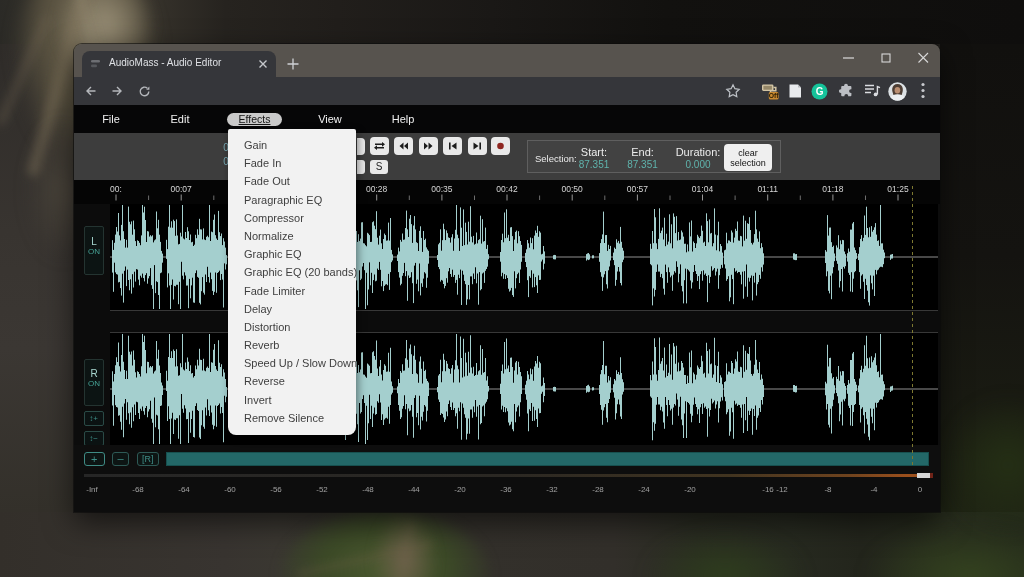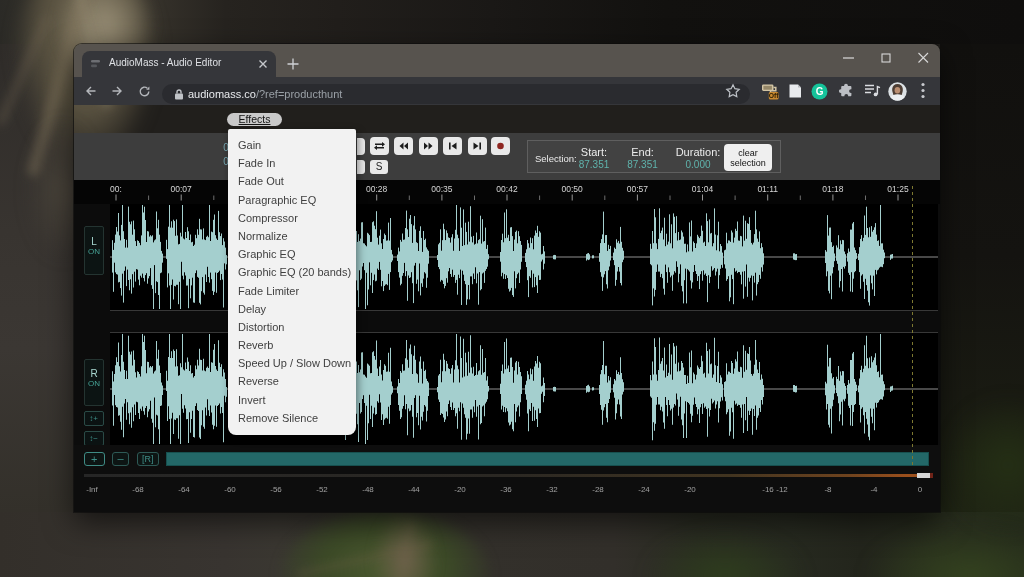--- a/index.html
+++ b/index.html
@@ -30,21 +30,21 @@
 .lrbtn{position:absolute;left:10px;width:20px;background:#0c1413;border:1px solid #243431;border-radius:2px;text-align:center}
 .zbtn{position:absolute;left:9.5px;width:20px;height:15px;border:1px solid #2a4a46;border-radius:2px;background:#0b1212;
  color:#3f8f88;font-size:8px;text-align:center;line-height:13px}
 #bottombar{position:absolute;left:0;top:401px;width:866px;height:25px;background:#0e0e0e}
 .bbtn{position:absolute;top:6.5px;height:14.5px;border-radius:3px;background:#0d1514;color:#3f8f88;text-align:center}
 #minimap{position:absolute;left:92px;top:6.5px;width:763px;height:14.5px;background:#236868;border:1px solid #17504f}
 #dbrow{position:absolute;left:0;top:426px;width:866px;height:42px;background:#0d0d0d}
 .db{position:absolute;top:15px;width:30px;text-align:center;font-size:8px;color:#a0a0a0}
 #fxmenu{position:absolute;left:228px;top:129px;width:128px;height:306px;background:#f2f2f2;z-index:60;
  border-radius:2px 2px 8px 8px;box-shadow:2px 3px 9px rgba(0,0,0,.45);padding-top:7px}
-.mi{height:18.2px;line-height:18.2px;padding-left:10px;font-size:11px;color:#3f3f3f;white-space:nowrap}
+.mi{height:18.2px;line-height:18.2px;padding-left:16px;font-size:11px;color:#3f3f3f;white-space:nowrap}
 #fxpill{position:absolute;left:227px;top:112.5px;width:55px;height:13.5px;background:#c9c9c9;border-radius:7px;z-index:61;
  color:#141414;font-size:10.5px;text-align:center;line-height:13px}
 .wc{position:absolute;top:0;width:34px;height:28px;color:#dcdcdc;text-align:center}
 svg{display:block}
 </style></head><body>
 <div id="bg">
  <div class="abs" style="left:0;top:0;width:1024px;height:44px;background:linear-gradient(90deg,#2b2a26 0%,#35322b 6%,#3a362e 13%,#26231f 22%,#211e1b 33%,#1a1816 48%,#12110f 65%,#0f0e0d 100%)"></div>
  <div class="abs" style="left:0;top:44px;width:74px;height:468px;background:linear-gradient(180deg,#2f2c29 0%,#383430 40%,#3b3733 65%,#33302a 100%)"></div>
  <div class="abs" style="left:940px;top:44px;width:84px;height:468px;background:linear-gradient(180deg,#11100e 0%,#141310 45%,#191a12 75%,#1f2414 100%)"></div>
  <div class="abs" style="left:0;top:512px;width:1024px;height:65px;background:linear-gradient(90deg,#332f2a 0%,#383430 22%,#3a3731 27%,#33302b 46%,#322f2a 60%,#2a2c22 68%,#272a20 77%,#23251c 84%,#272c1d 92%,#242a1b 100%)"></div>
@@ -97,27 +97,20 @@
   <svg class="abs" style="left:11px;top:8px" width="12" height="12" viewBox="0 0 12 12">
         <path d="M10.5 6H2M6 2L2 6l4 4" fill="none" stroke="#b4b7bb" stroke-width="1.4"></path>
       </svg>
   <svg class="abs" style="left:37px;top:8px" width="12" height="12" viewBox="0 0 12 12">
         <path d="M1.5 6H10M6 2l4 4-4 4" fill="none" stroke="#b4b7bb" stroke-width="1.4"></path>
       </svg>
   <svg class="abs" style="left:64px;top:7.5px" width="13" height="13" viewBox="0 0 13 13">
         <path d="M10.8 6.5a4.3 4.3 0 1 1-1.5-3.3" fill="none" stroke="#b4b7bb" stroke-width="1.4"></path>
         <path d="M11.4 1.6v3.2H8.2z" fill="#b4b7bb"></path>
       </svg>
-  <div id="pill">
-   <svg class="abs" style="left:12px;top:5px" width="10" height="11" viewBox="0 0 10 11">
-          <rect x="1" y="4.5" width="8" height="6" rx="1" fill="#c0c3c7"></rect>
-          <path d="M3 4.5V3a2 2 0 0 1 4 0v1.5" fill="none" stroke="#c0c3c7" stroke-width="1.4"></path>
-        </svg>
-   <span style="position:absolute;left:26px">audiomass.co<span style="color:#9aa0a6">/?ref=producthunt</span></span>
-  </div>
   <svg class="abs" style="left:651px;top:6px" width="16" height="16" viewBox="0 0 16 16">
         <path d="M8 1.8l1.9 3.9 4.3.6-3.1 3 .7 4.3L8 11.6l-3.8 2 .7-4.3-3.1-3 4.3-.6z" fill="none" stroke="#bdc1c6" stroke-width="1.2"></path>
       </svg>
   <svg class="abs" style="left:687px;top:5px" width="18" height="18" viewBox="0 0 18 18">
         <rect x="1" y="2.5" width="11.5" height="6.5" rx="1.4" fill="#d3c5a5"></rect>
         <rect x="2.4" y="3.8" width="8.5" height="3.9" fill="#958768"></rect>
         <path d="M12.5 5.5h2.3v3.3H9.5v2.5" fill="none" stroke="#d3c5a5" stroke-width="1.5"></path>
         <rect x="7.8" y="10" width="9.8" height="7.6" rx="1.6" fill="#c9892f"></rect>
         <text x="12.7" y="15.8" font-size="6.8" font-weight="bold" fill="#2e2005" text-anchor="middle">Off</text>
       </svg>
@@ -141,20 +134,26 @@
         <circle cx="9.5" cy="9.5" r="9.2" fill="#dce1e4"></circle>
         <path d="M4.2 6.8C4.6 3.6 6.6 2 9.5 2c2.9 0 5 1.7 5.3 4.8.2 2.1-.4 3.7-.4 3.7l-.9 3.2a6.9 6.9 0 0 1-7.9-.1L4.7 10.4s-.7-1.5-.5-3.6z" fill="#4d3e34"></path>
         <ellipse cx="9.4" cy="8.3" rx="2.8" ry="3.3" fill="#bb8f72"></ellipse>
         <path d="M2.2 15c1.7-1.9 4.2-2.8 7.3-2.8s5.6.9 7.3 2.8a9.2 9.2 0 0 1-14.6 0z" fill="#eceff1"></path>
       </svg>
   <svg class="abs" style="left:845px;top:5px" width="8" height="17" viewBox="0 0 8 17">
         <circle cx="4" cy="2.5" r="1.6" fill="#c8cace"></circle>
         <circle cx="4" cy="8.5" r="1.6" fill="#c8cace"></circle>
         <circle cx="4" cy="14.5" r="1.6" fill="#c8cace"></circle>
       </svg>
+ </div>
+ <div id="appmenu">
+  <div class="mnu" style="left:37px">File</div>
+  <div class="mnu" style="left:106px">Edit</div>
+  <div class="mnu" style="left:256px">View</div>
+  <div class="mnu" style="left:329px">Help</div>
  </div>
  <div id="graybar"></div>
  <div class="abs" style="left:146px;top:97px;width:12px;color:#79aab4;font-size:10px;line-height:14px;text-align:center">0<br>0</div>
  <div class="abs" style="left:282.5px;top:94px;width:8px;height:17px;background:#e9e9e9;border-radius:0 4px 4px 0"></div>
  <div class="abs" style="left:282.5px;top:116px;width:8px;height:14px;background:#e9e9e9;border-radius:0 3px 3px 0"></div>
  <div class="tbtn" style="left:295.5px">
       <svg width="19" height="18" viewBox="0 0 19 18">
         <path d="M5 7.3h7.5M14 10.7H6.5" fill="none" stroke="#1c1c1c" stroke-width="1.6"></path>
         <path d="M12 4.9l3 2.4-3 2.4zM7 8.3l-3 2.4 3 2.4z" fill="#1c1c1c"></path>
       </svg>

